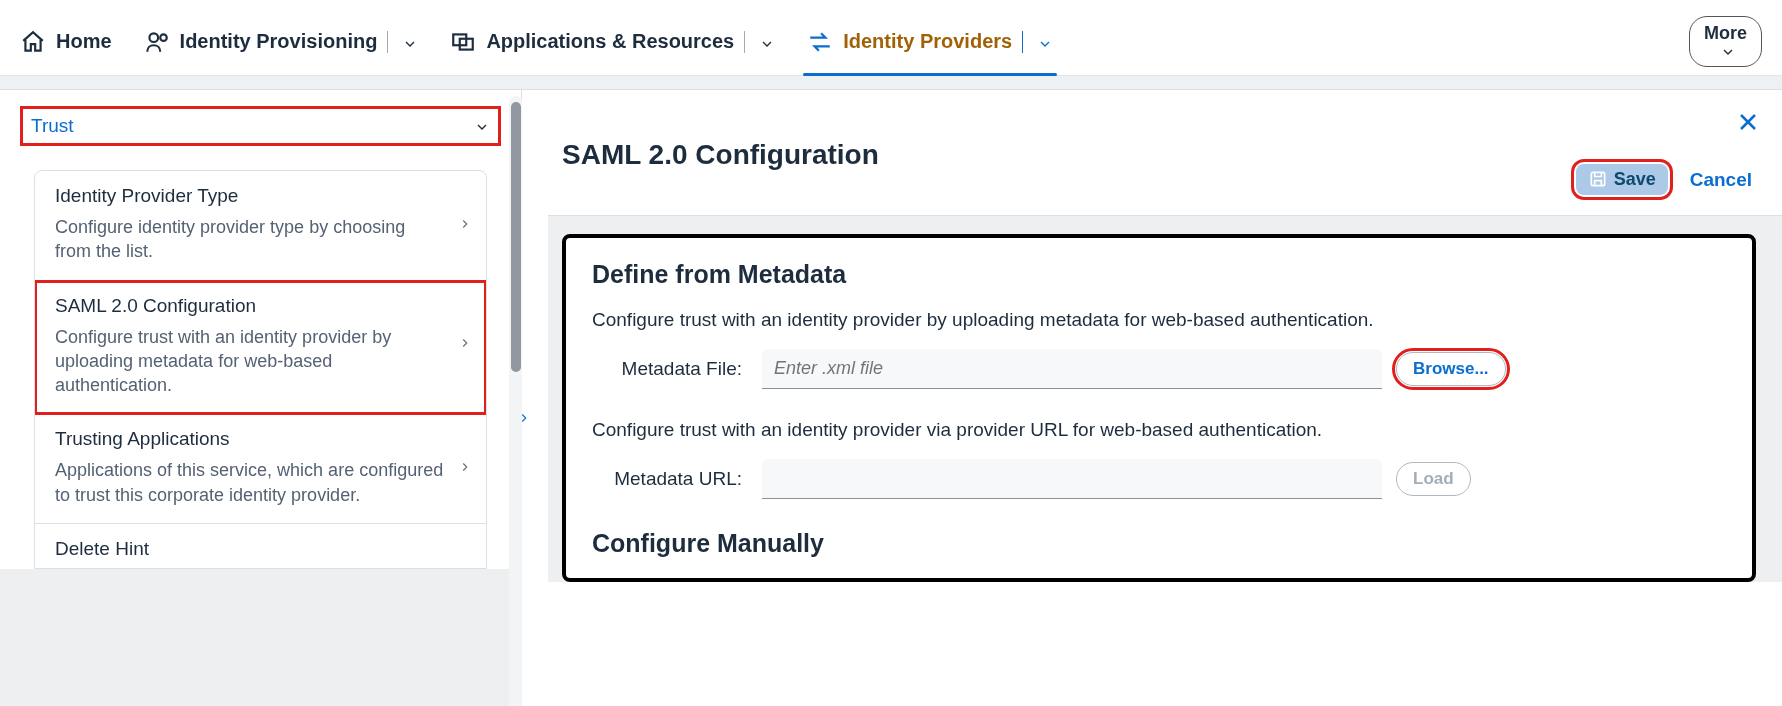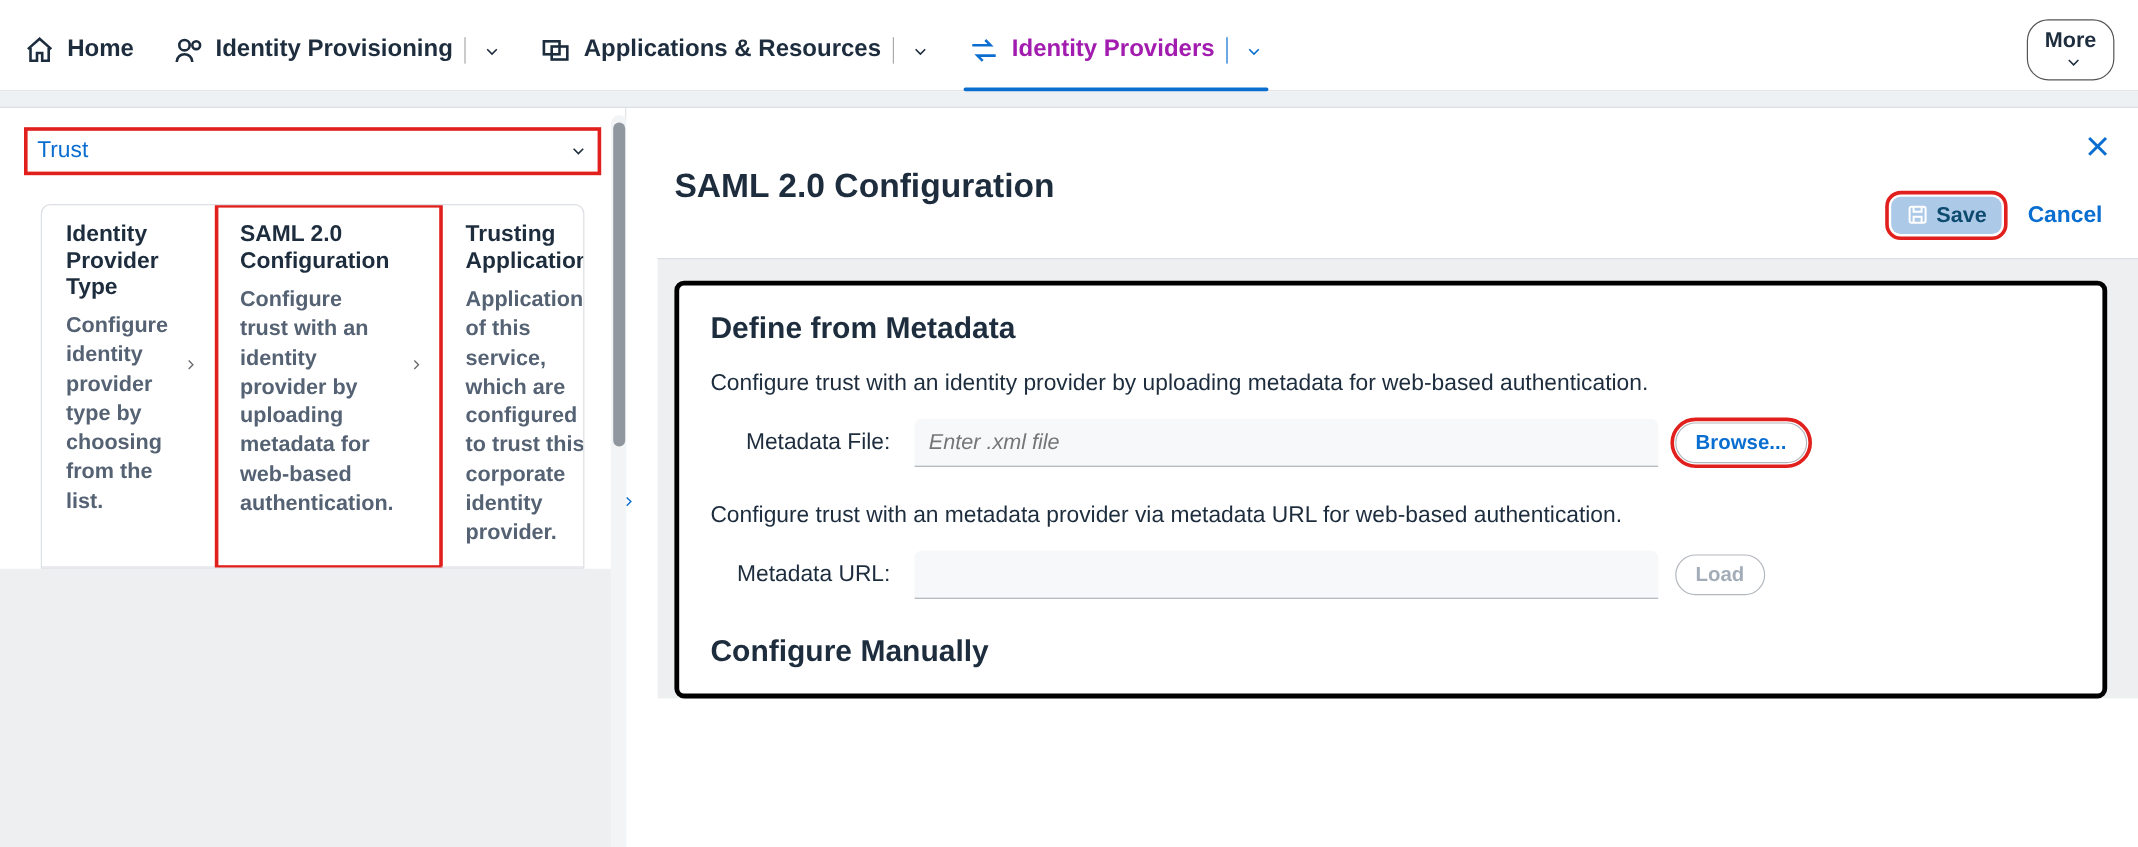--- a/index.html
+++ b/index.html
@@ -21,21 +21,21 @@
     display: flex;
     align-items: center;
     margin-right: 32px;
     height: 100%;
     font-weight: 600;
     color: #1d2d3e;
     font-size: 20px;
     cursor: pointer;
     position: relative;
   }
-  .nav-item.active { color: #a21caf; }
+  .nav-item.active { color: #a16207; }
   .nav-item.active::after {
     content: "";
     position: absolute;
     bottom: -1px;
     left: -4px;
     right: -4px;
     height: 3px;
     background: #0a6ed1;
     border-radius: 2px;
   }
@@ -108,22 +108,21 @@
     cursor: pointer;
   }
   .section-select .chev-down svg { stroke: #1d2d3e; }
   .panel-list {
     margin: 24px 34px 0 34px;
     border: 1px solid #dcdfe3;
     border-radius: 8px 8px 0 0;
     overflow: hidden;
     flex: 1;
     display: flex;
-    flex-direction: row;
-    font-weight: bold;
+    flex-direction: column;
   }
   .panel-card {
     padding: 14px 40px 16px 20px;
     border-bottom: 1px solid #dcdfe3;
     position: relative;
     cursor: pointer;
   }
   .panel-card .p-title { font-size: 19px; color: #1d2d3e; margin-bottom: 8px; }
   .panel-card .p-desc  { font-size: 18px; color: #556273; line-height: 1.35; }
   .panel-card .chev-right {
@@ -399,21 +398,21 @@
     </div>
     <div class="main-body">
       <div class="card">
         <h3>Define from Metadata</h3>
         <p>Configure trust with an identity provider by uploading metadata for web-based authentication.</p>
         <div class="form-row">
           <label>Metadata File:</label>
           <input type="text" placeholder="Enter .xml file" style="">
           <span class="pill-btn highlight">Browse...</span>
         </div>
-        <p>Configure trust with an metadata provider via metadata URL for web-based authentication.</p>
+        <p>Configure trust with an identity provider via provider URL for web-based authentication.</p>
         <div class="form-row">
           <label>Metadata URL:</label>
           <input type="text" class="plain" style="">
           <span class="pill-btn disabled">Load</span>
         </div>
         <h3 class="sub">Configure Manually</h3>
       </div>
     </div>
   </div>
 </div>

